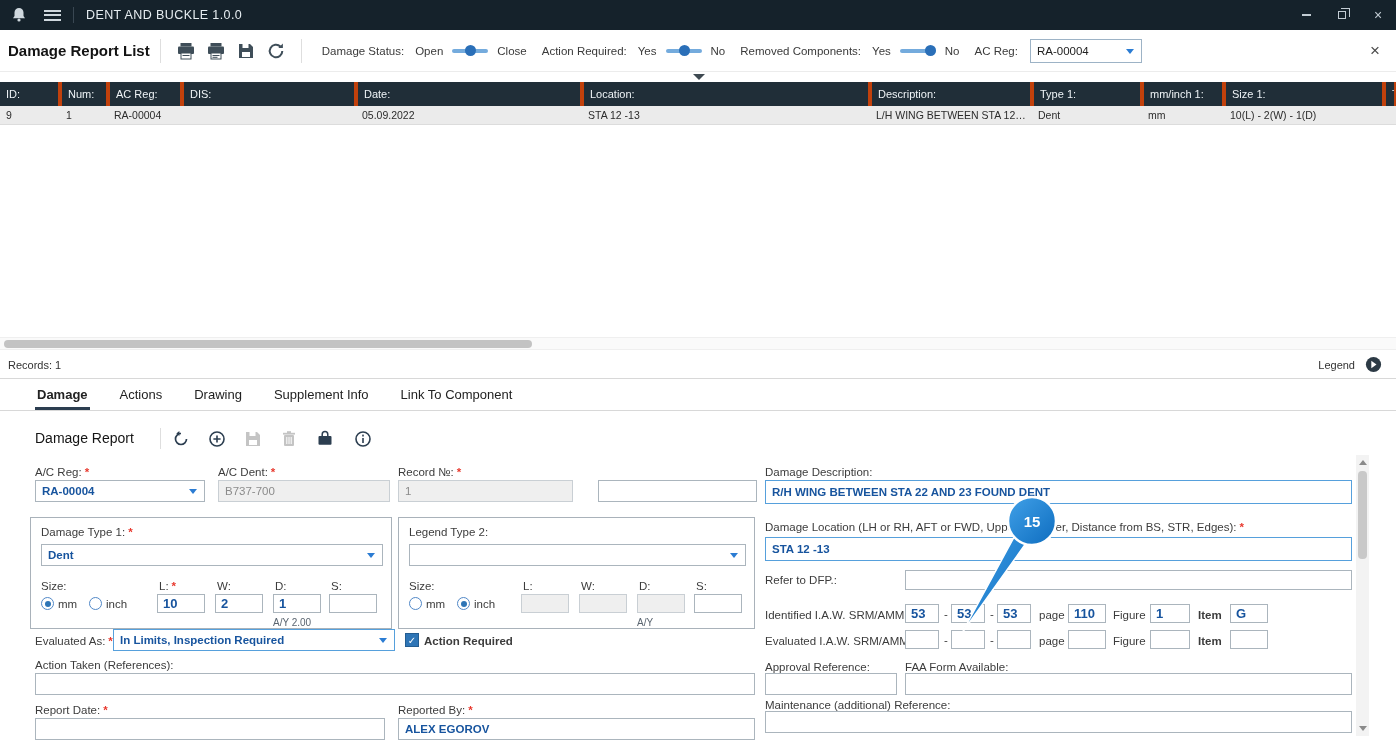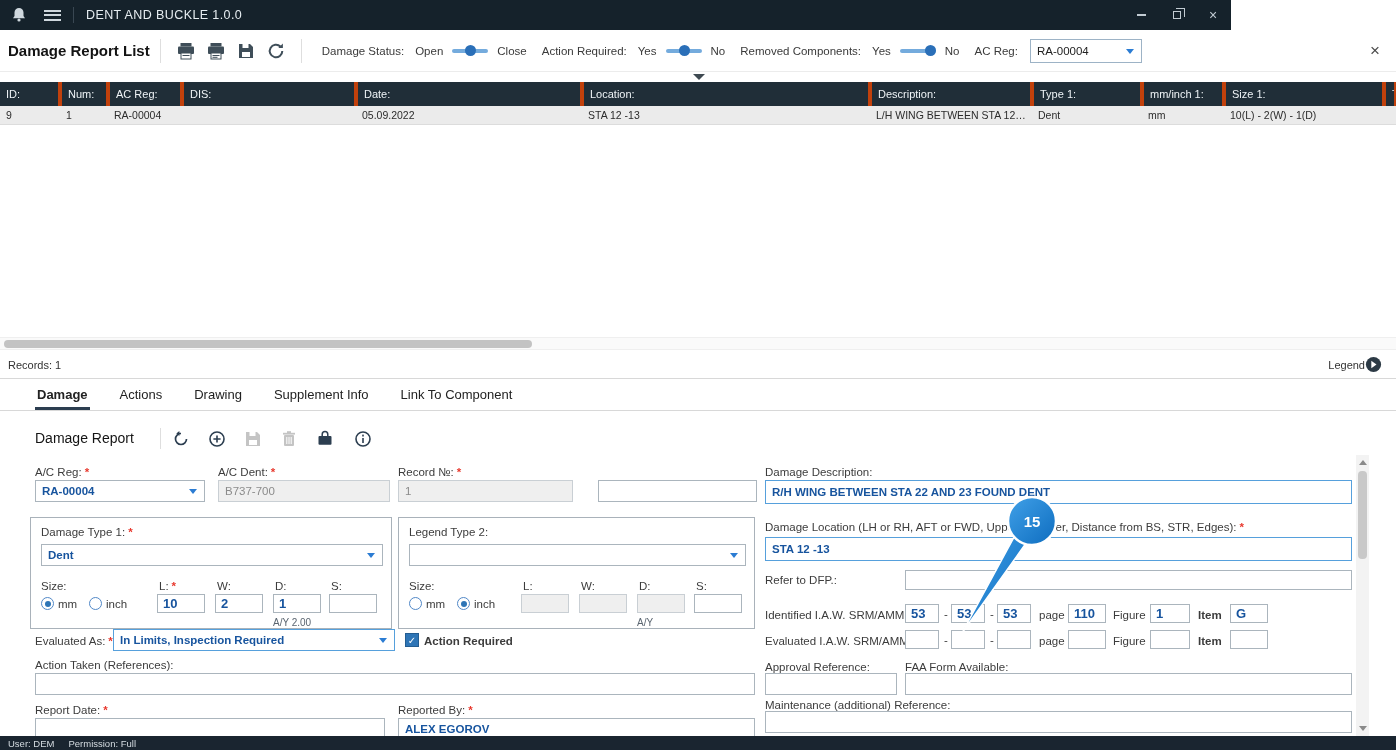--- a/index.html
+++ b/index.html
@@ -1,21 +1,21 @@
 <!DOCTYPE html>
 <html><head>
 <meta charset="utf-8">
 <style>
   *{margin:0;padding:0;box-sizing:border-box}
   html,body{width:1396px;height:750px;overflow:hidden}
   body{font-family:"Liberation Sans",sans-serif;background:#fff}
   .app{position:relative;width:1396px;height:750px;background:#fff;overflow:hidden}
 
   
-  .titlebar{position:absolute;left:0;top:0;width:1231px;height:30px;background:#15222b;display:flex;align-items:center;color:#dde5ea}
+  .titlebar{position:absolute;left:0;top:0;width:1396px;height:30px;background:#15222b;display:flex;align-items:center;color:#dde5ea}
   .appicon{margin-left:10px;display:flex;align-items:center}
   .menu-btn{width:17px;height:11px;margin-left:16px;display:flex;flex-direction:column;justify-content:space-between;cursor:pointer}
   .menu-btn i{display:block;height:2px;background:#cfd8de}
   .tb-divider{width:1px;height:16px;background:#394752;margin:0 12px}
   .app-title{font-size:12.5px;letter-spacing:.4px;color:#e6edf1}
   .win-controls{margin-left:auto;display:flex;height:30px}
   .winbtn{width:36px;height:30px;display:flex;align-items:center;justify-content:center;color:#c2ccd3;font-size:14px;cursor:pointer}
   .min-line{width:9px;height:2px;background:#c2ccd3}
   .restore-sq{width:8px;height:8px;border:1px solid #c2ccd3;position:relative;background:#15222b}
   .restore-sq:before{content:"";position:absolute;left:2px;top:-4px;width:8px;height:8px;border:1px solid #c2ccd3;border-left:none;border-bottom:none}
@@ -44,21 +44,21 @@
   .grid th{background:#202e38;color:#eef3f6;font-weight:400;text-align:left;padding:6px 6px;border-right:4px solid #c2410c;font-size:11px;white-space:nowrap;overflow:hidden;cursor:pointer}
   .grid td{background:#ebebeb;color:#2c2c2c;padding:3px 6px;font-size:10.5px;white-space:nowrap;overflow:hidden;text-overflow:ellipsis;border-bottom:1px solid #dcdcdc}
 
   
   .hscroll{position:absolute;left:0;top:337px;width:1396px;height:13px;background:#fafafa;border-top:1px solid #efefef;border-bottom:1px solid #efefef;cursor:pointer}
   .hthumb{position:absolute;left:4px;top:2px;width:528px;height:8px;border-radius:4px;background:#c3c3c3}
 
   
   .records{position:absolute;left:0;top:351px;width:1396px;height:28px;border-bottom:1px solid #d8d8d8;font-size:11px;color:#333;display:flex;align-items:center}
   .records .rec-count{margin-left:8px}
-  .legend-wrap{margin-left:auto;margin-right:14px;display:flex;align-items:center;}
+  .legend-wrap{margin-left:auto;margin-right:14px;display:flex;align-items:center;gap:10px}
 
   
   .tabs{position:absolute;left:0;top:380px;width:1396px;height:31px;border-bottom:1px solid #d8d8d8;display:flex;align-items:flex-end;font-size:13px;color:#222}
   .tab{margin-left:28px;cursor:pointer;padding:0 2px 8px}
   .tab.first{margin-left:35px}
   .tab.active{font-weight:700;border-bottom:3px solid #2c3e50;padding-bottom:5px}
 
   
   .form-title{position:absolute;left:35px;top:430px;font-size:14px;font-weight:400;color:#141414}
   .fh-sep{position:absolute;left:160px;top:428px;width:1px;height:21px;background:#dedede}
@@ -506,18 +506,14 @@
       <linearGradient id="cg" x1="0" y1="0" x2="1" y2="1">
         <stop offset="0" stop-color="#41a1e8"></stop>
         <stop offset="1" stop-color="#0d6cbf"></stop>
       </linearGradient>
     </defs>
     <polygon points="86.7,64.3 22,155 75.1,57.1" fill="url(#cg)" stroke="#ffffff" stroke-width="1.5"></polygon>
     <circle cx="92" cy="43" r="24" fill="url(#cg)" stroke="#ffffff" stroke-width="2.5"></circle>
     <text x="92" y="48.5" text-anchor="middle" font-size="15" font-weight="bold" fill="#ffffff">15</text>
   </svg>
 
-  <div class="statusbar">
-    <span>User: DEM</span>
-    <span class="perm">Permission: Full</span>
-  </div>
 
 </div>
 
 </body></html>

